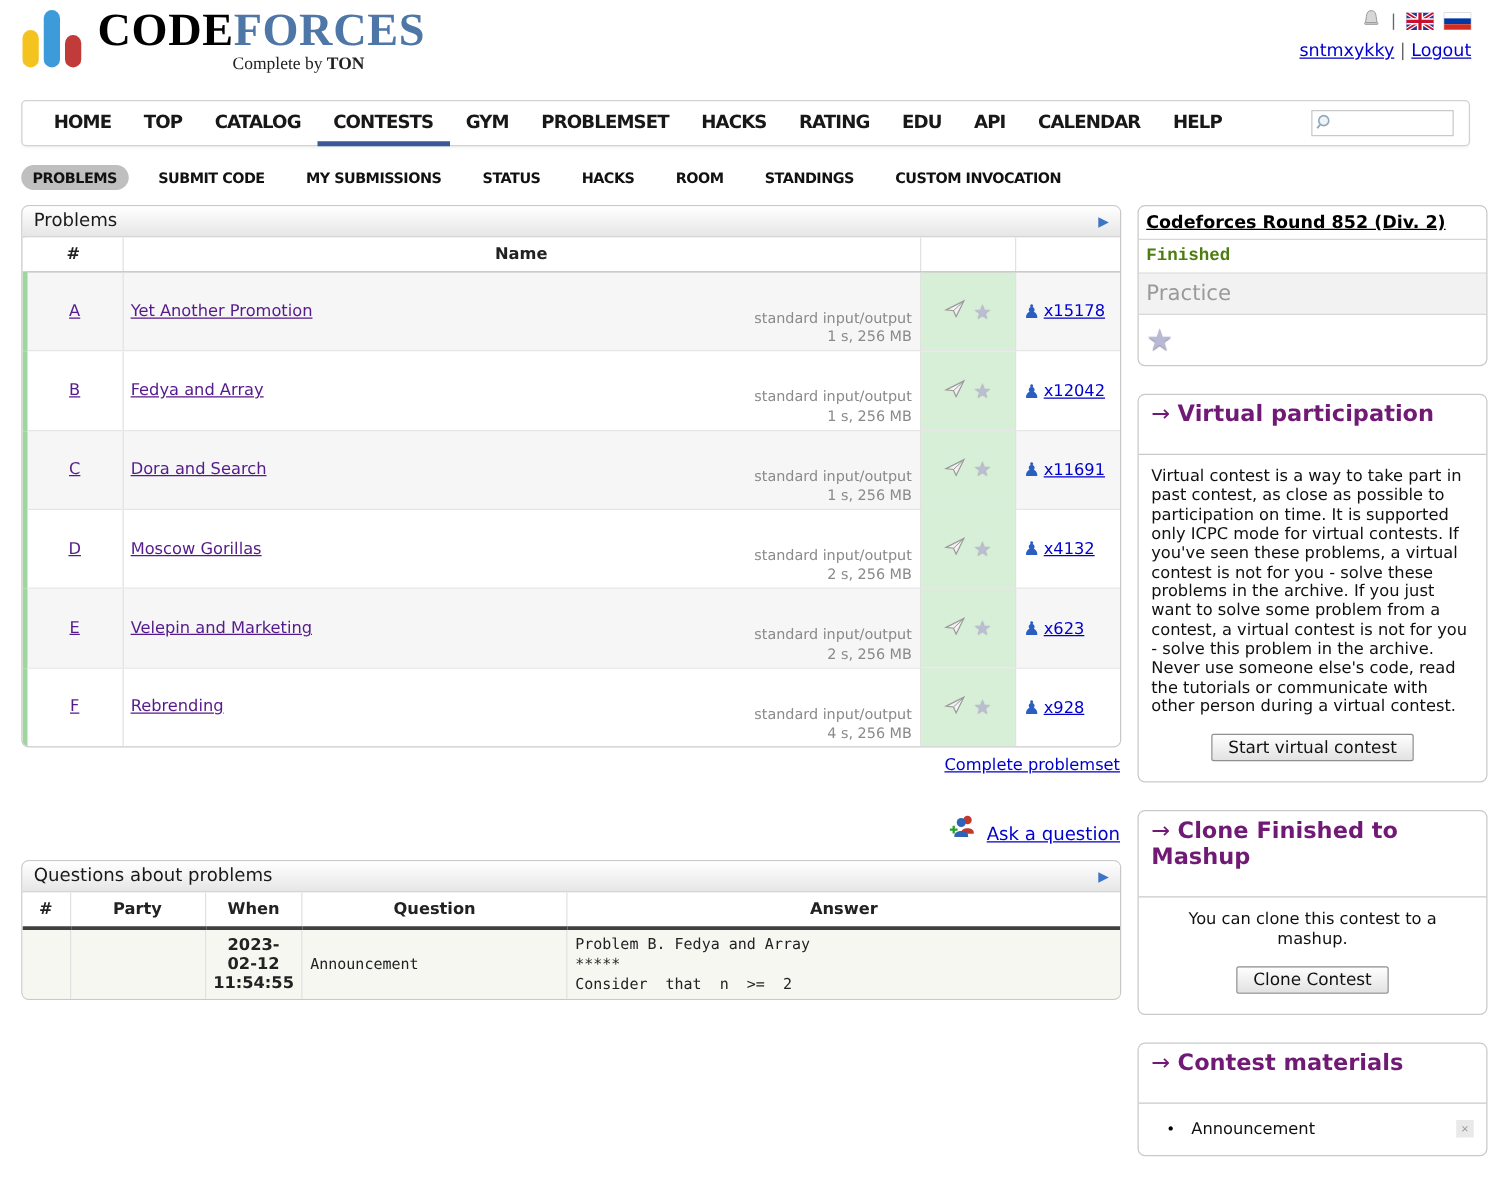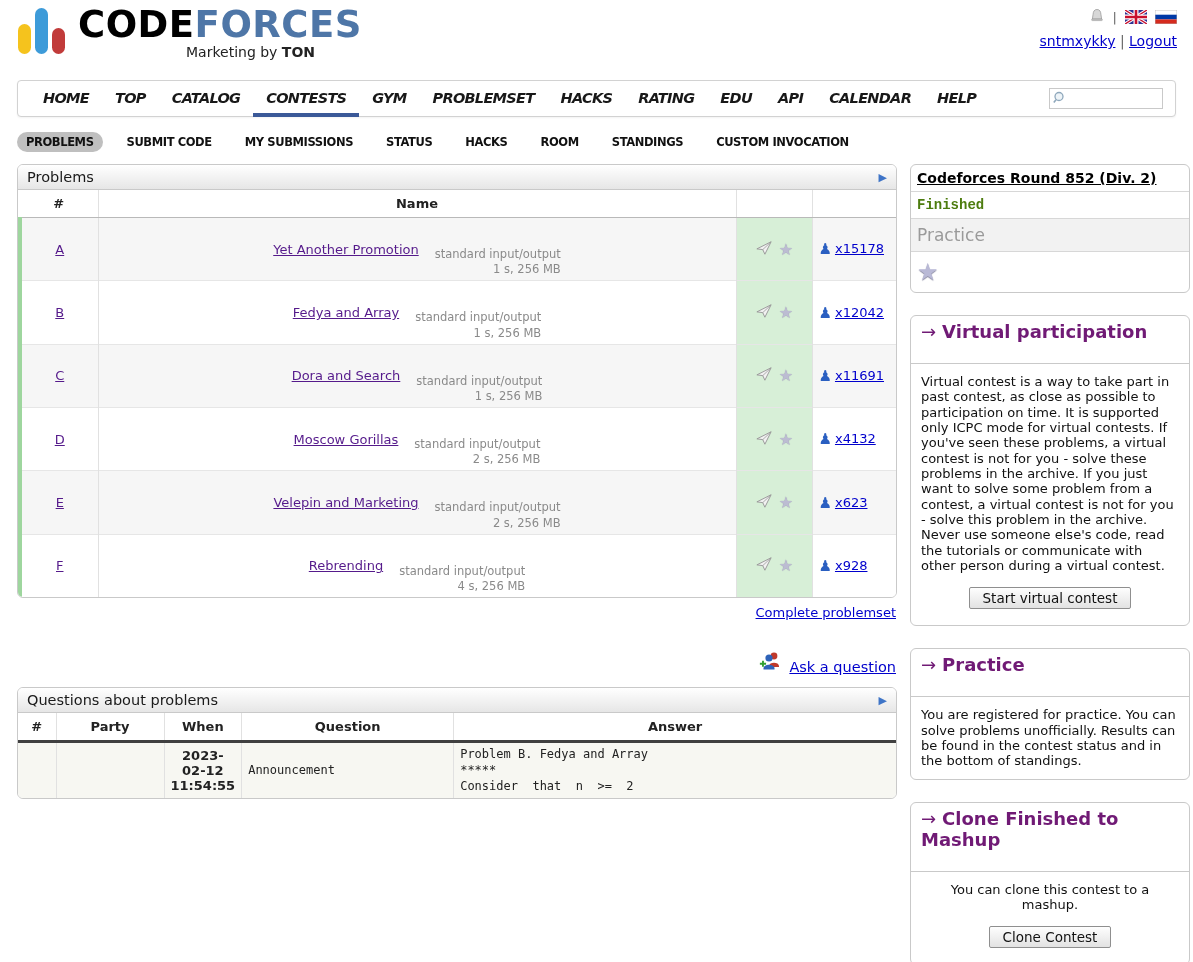--- a/index.html
+++ b/index.html
@@ -13,38 +13,38 @@
   .page { position:relative; width:1193px; height:962px; }
 
   
   .header { position:relative; height:80px; }
   .logo { position:absolute; left:18px; top:6px; display:flex; align-items:flex-start; }
   .bars { display:flex; align-items:flex-end; gap:4px; height:46px; margin-top:2px; }
   .bar { width:13px; border-radius:7px; }
   .bar-y { height:30px; background:#F5C31D; }
   .bar-b { height:46px; background:#3D9BD9; }
   .bar-r { height:26px; background:#C13B3A; }
-  .wordmark { margin-left:13px; line-height:1; }
+  .wordmark { margin-left:13px; line-height:1;font-family:Liberation Serif, serif; }
   .wordline { font-size:37px; font-weight:bold; letter-spacing:0.5px; color:#000; }
   .wordline .forces { color:#4E76A7; }
   .sponsor { font-size:14px; color:#222; margin-top:2px; padding-left:108px; }
   .sponsor b { font-weight:bold; }
 
   .userbox { position:absolute; right:16px; top:8px; text-align:right; }
   .user-top { display:flex; align-items:center; justify-content:flex-end; gap:8px; height:18px; }
   .pipe { color:#666; }
   .flag { display:inline-block; width:22px; height:14px; }
   .user-links { margin-top:7px; font-size:14px; }
 
   
   .menubar { margin:0 17px; border:1px solid #d2d2d2; border-radius:4px; height:37px;
              display:flex; align-items:center; padding:0 12px; background:#fff;
              box-shadow:0 1px 2px rgba(0,0,0,.05); }
   .menu-item { padding:10px 13px 7px; font-weight:700; font-size:14.5px; letter-spacing:-0.7px;
-               color:#181818; text-decoration:none; border-bottom:4px solid transparent;font-style:italic; }
+               color:#181818; text-decoration:none; border-bottom:4px solid transparent; }
   .menu-item.active { border-bottom-color:#3B5998; }
   .searchwrap { margin-left:auto; position:relative; }
   .searchwrap input { width:114px; height:21px; border:1px solid #c9c9c9; background:#fff;
                       padding:0 4px 0 22px; font-size:12px; outline:none; }
   .mag { position:absolute; left:3px; top:2px; }
 
   
   .tabs { margin:15px 17px 12px; display:flex; align-items:center; gap:15px; }
   .tab { font-size:11.5px; font-weight:700; letter-spacing:-0.4px; color:#111;
          text-decoration:none; padding:3px 9px; }
@@ -65,21 +65,21 @@
   table.cf { width:100%; border-collapse:collapse; font-size:13px; }
   table.cf th { font-weight:700; padding:6px 4px; border-bottom:1px solid #b9b9b9;
                 border-right:1px solid #e1e1e1; background:#fff; text-align:center; }
   table.cf th:last-child { border-right:none; }
   table.cf td { border-right:1px solid #e1e1e1; border-top:1px solid #e6e6e6; padding:3px 6px;
                 vertical-align:middle; }
   table.cf td:last-child { border-right:none; }
   tr.r-odd  { background:#f6f6f6; }
   tr.r-even { background:#ffffff; }
   td.letter { width:74px; text-align:center; border-left:4px solid #9ED69E; }
-  td.namecell .nc { display:flex; justify-content:center; align-items:center; gap:16px; }
+  td.namecell .nc { display:flex; justify-content:space-between; align-items:center; gap:16px; }
   .notice { color:#8a8a8a; font-size:11.5px; line-height:1.32; text-align:right; white-space:nowrap;margin-top:26px; }
   td.iconcell { width:76px; background:#D7EFD7; text-align:center; }
   .plane { display:inline-block; vertical-align:middle; }
   .star-sm { color:#BCBCD2; font-size:16px; vertical-align:middle; margin-left:6px;
              text-shadow:0 0 1px #9090a8; }
   td.countcell { width:84px; white-space:nowrap; padding-left:8px; }
   .person { color:#2A5FC1; font-size:15px; margin-right:3px; vertical-align:-1px; }
 
   .complete-line { text-align:right; margin:7px 1px 0; font-size:13px; }
   .ask-line { display:flex; justify-content:flex-end; align-items:flex-end; gap:6px;
@@ -126,21 +126,21 @@
 
   <div class="header">
     <div class="logo">
       <div class="bars">
         <span class="bar bar-y"></span>
         <span class="bar bar-b"></span>
         <span class="bar bar-r"></span>
       </div>
       <div class="wordmark">
         <div class="wordline"><span>CODE</span><span class="forces">FORCES</span></div>
-        <div class="sponsor"><span>Marketing by </span><b>TON</b></div>
+        <div class="sponsor"><span>Complete by </span><b>TON</b></div>
       </div>
     </div>
 
     <div class="userbox">
       <div class="user-top">
         <span>
           <svg width="16" height="16" viewBox="0 0 16 16">
               <path d="M8 1.5 C5.2 1.5 4.3 3.6 4.1 6.2 L3.4 11 H12.6 L11.9 6.2 C11.7 3.6 10.8 1.5 8 1.5 Z" fill="#d7d7d7" stroke="#9a9a9a" stroke-width="0.8"></path>
               <rect x="2.6" y="11" width="10.8" height="1.6" rx="0.8" fill="#c3c3c3" stroke="#9a9a9a" stroke-width="0.6"></rect>
             </svg>
@@ -374,24 +374,20 @@
       </div>
 
       <div class="roundbox sidebox">
         <div class="sb-cap"><span class="arrow">→</span><span>Virtual participation</span></div>
         <div class="sb-body">
           <span>Virtual contest is a way to take part in past contest, as close as possible to participation on time. It is supported only ICPC mode for virtual contests. If you've seen these problems, a virtual contest is not for you - solve these problems in the archive. If you just want to solve some problem from a contest, a virtual contest is not for you - solve this problem in the archive. Never use someone else's code, read the tutorials or communicate with other person during a virtual contest.</span>
           <button class="cf-btn">Start virtual contest</button>
         </div>
       </div>
 
-      <div class="roundbox sidebox">
-        <div class="sb-cap"><span class="arrow">→</span><span>Practice</span></div>
-        <div class="sb-body">You are registered for practice. You can solve problems unofficially. Results can be found in the contest status and in the bottom of standings.</div>
-      </div>
 
       <div class="roundbox sidebox">
         <div class="sb-cap"><span class="arrow">→</span><span>Clone Finished to Mashup</span></div>
         <div class="sb-body center">
           <span>You can clone this contest to a mashup.</span>
           <button class="cf-btn">Clone Contest</button>
         </div>
       </div>
 
       <div class="roundbox sidebox">

